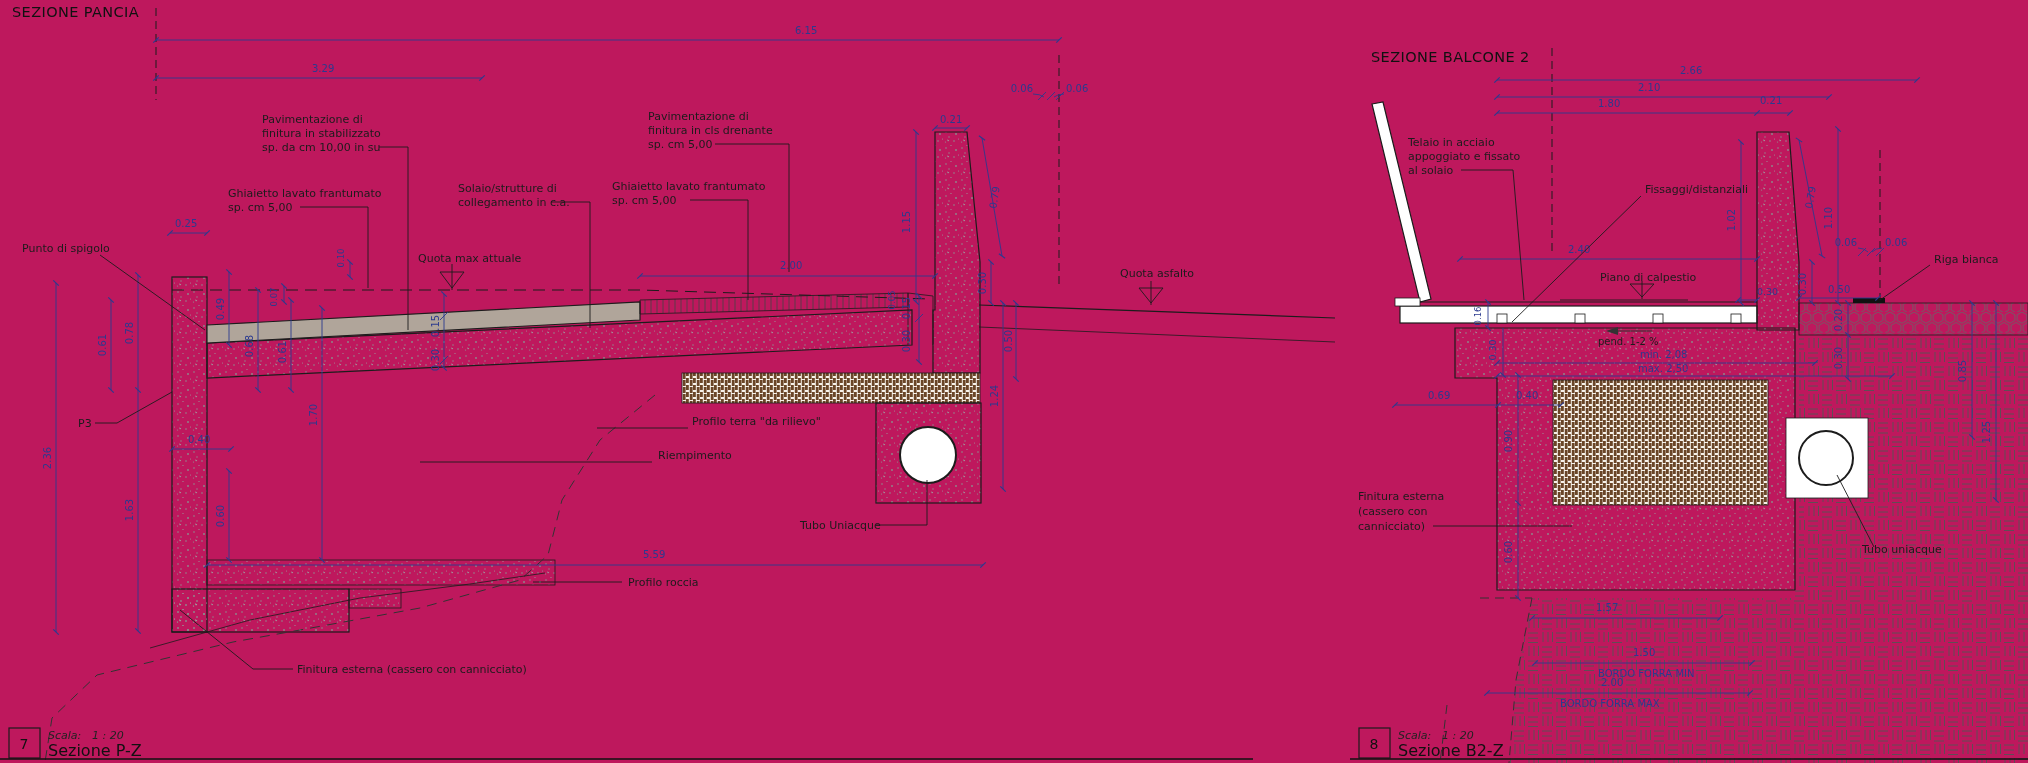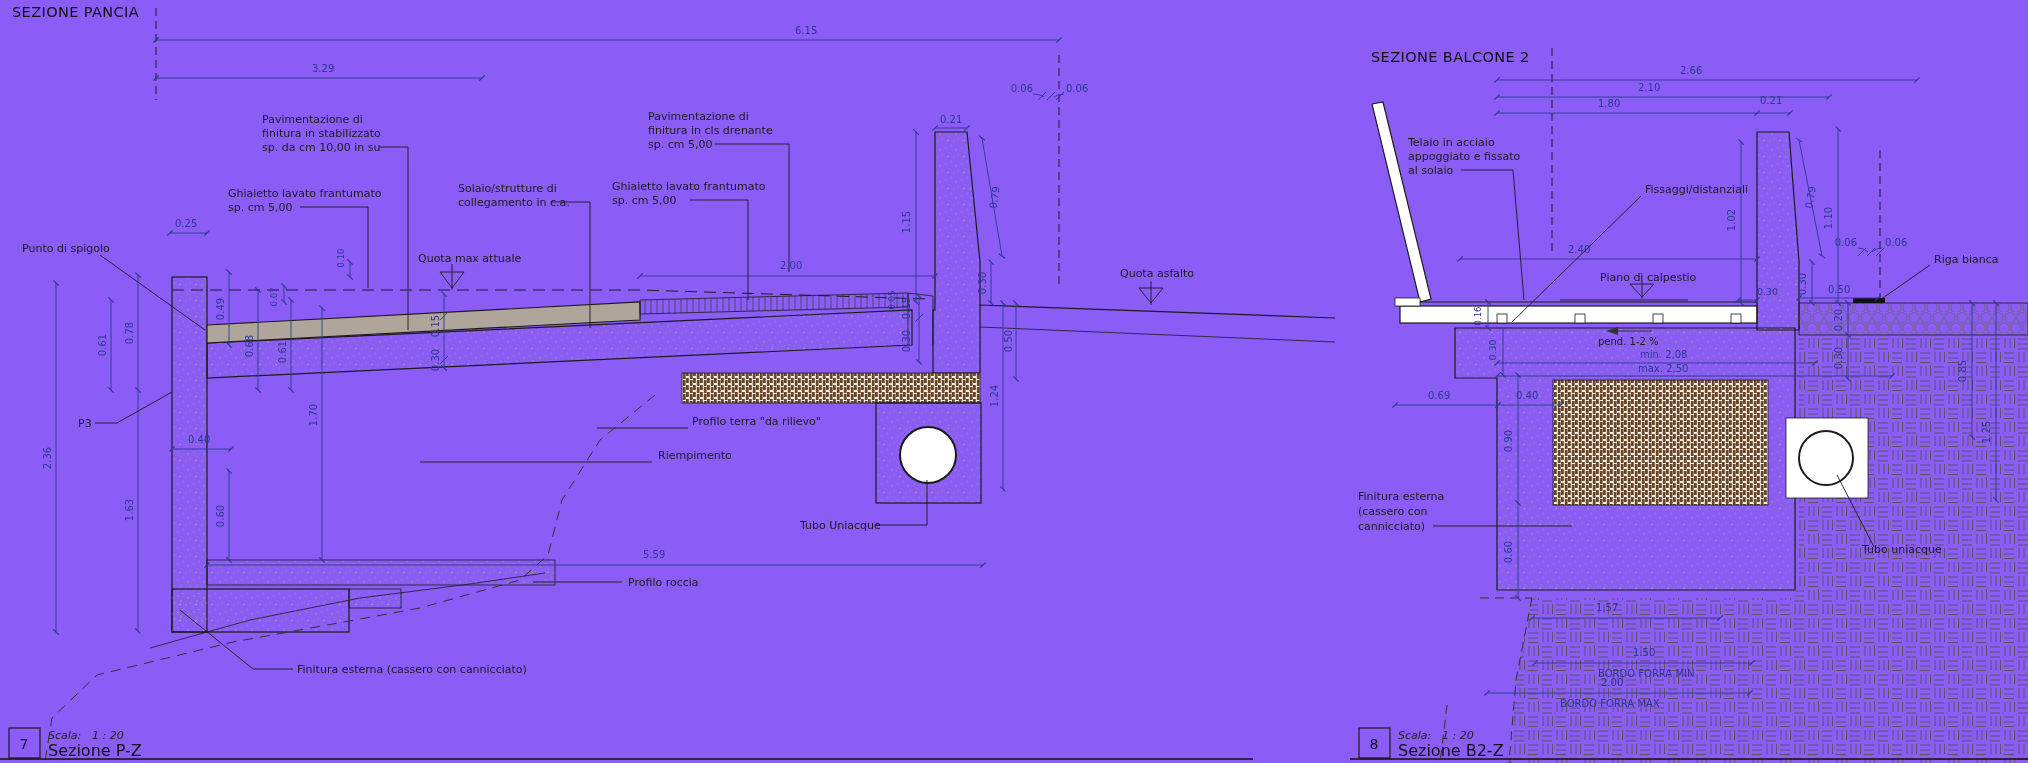--- a/index.html
+++ b/index.html
@@ -1,16 +1,16 @@
 <!DOCTYPE html>
 <html><head>
 <meta charset="utf-8">
 <style>
   html,body{margin:0;padding:0;background:#fff;}
-  .wrap{width:2028px;height:763px;position:relative;background:#8b5cf6;}
+  .wrap{width:2028px;height:763px;position:relative;background:#be185d;}
   svg{display:block;}
   text{font-family:"DejaVu Sans","Liberation Sans",sans-serif;}
   .lab{font-size:11px;fill:#1c1c1c;}
   .d{font-size:10px;fill:#2b3a8f;}
   .d8{font-size:8.5px;fill:#2b3a8f;}
   .d9{font-size:9.5px;fill:#2b3a8f;}
   .ttl{font-size:14.5px;fill:#111;letter-spacing:.4px;}
   .scl{font-size:11px;font-style:italic;fill:#222;}
   .secname{font-size:16px;fill:#111;}
   .num{font-size:14px;fill:#111;}

